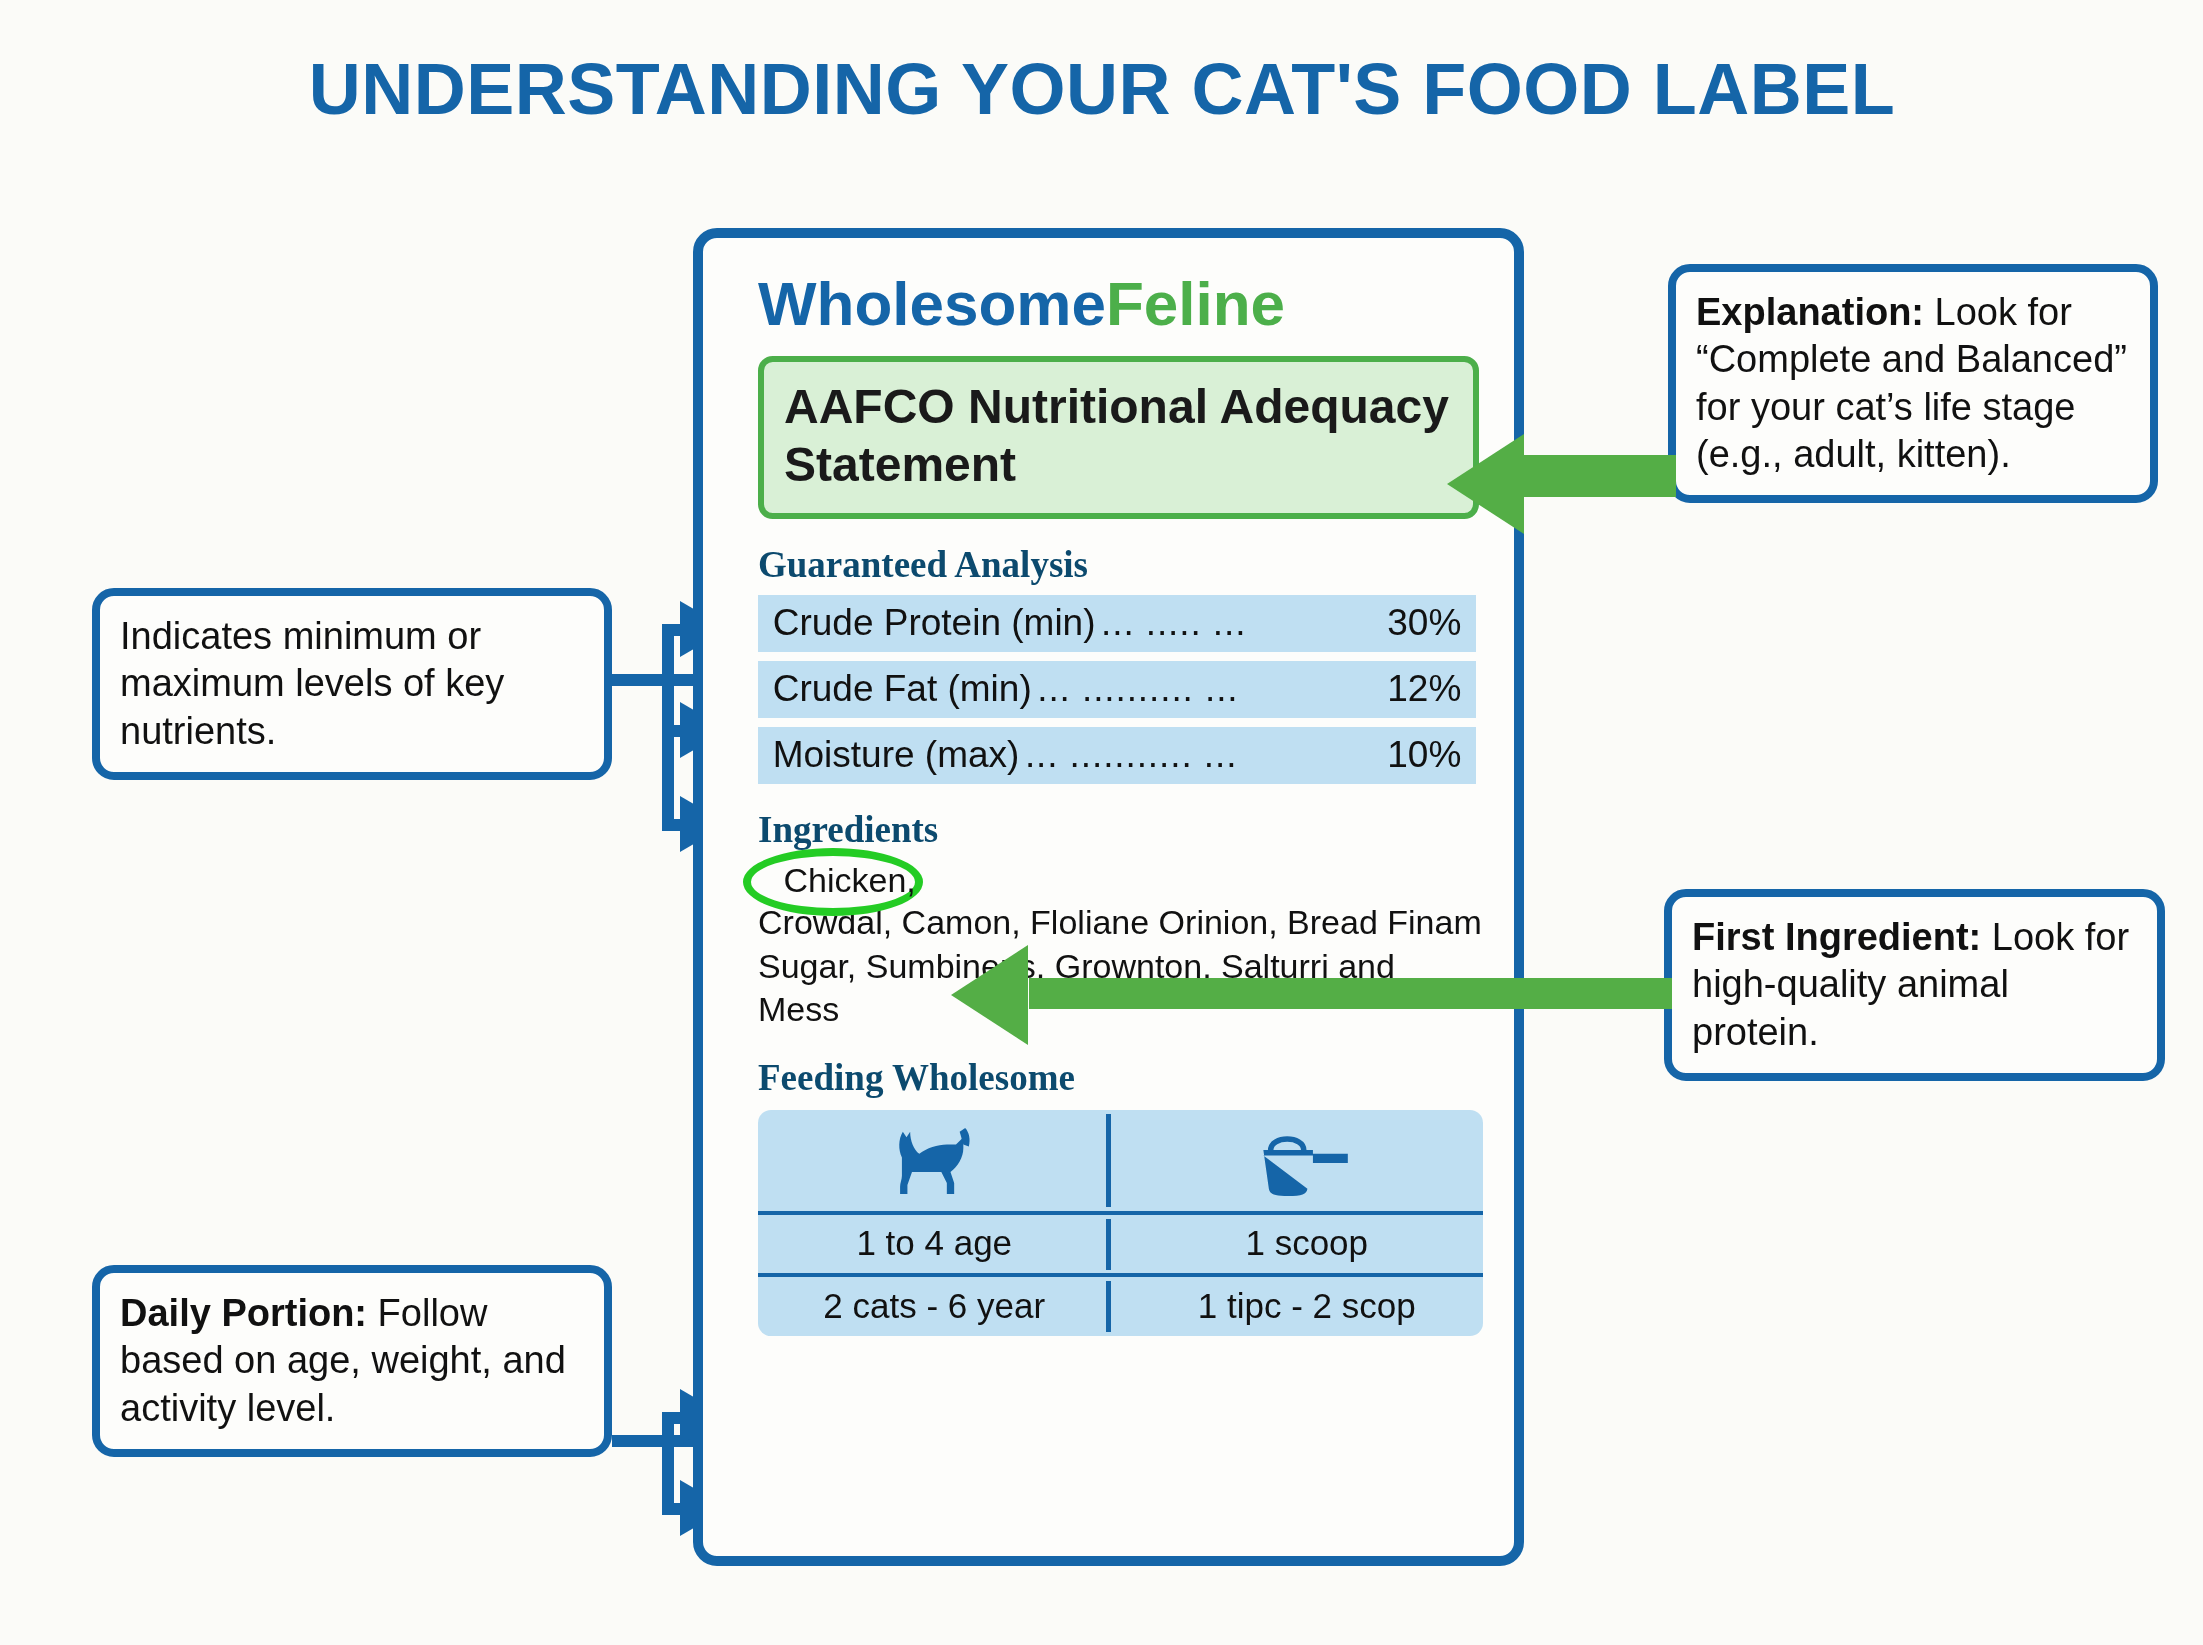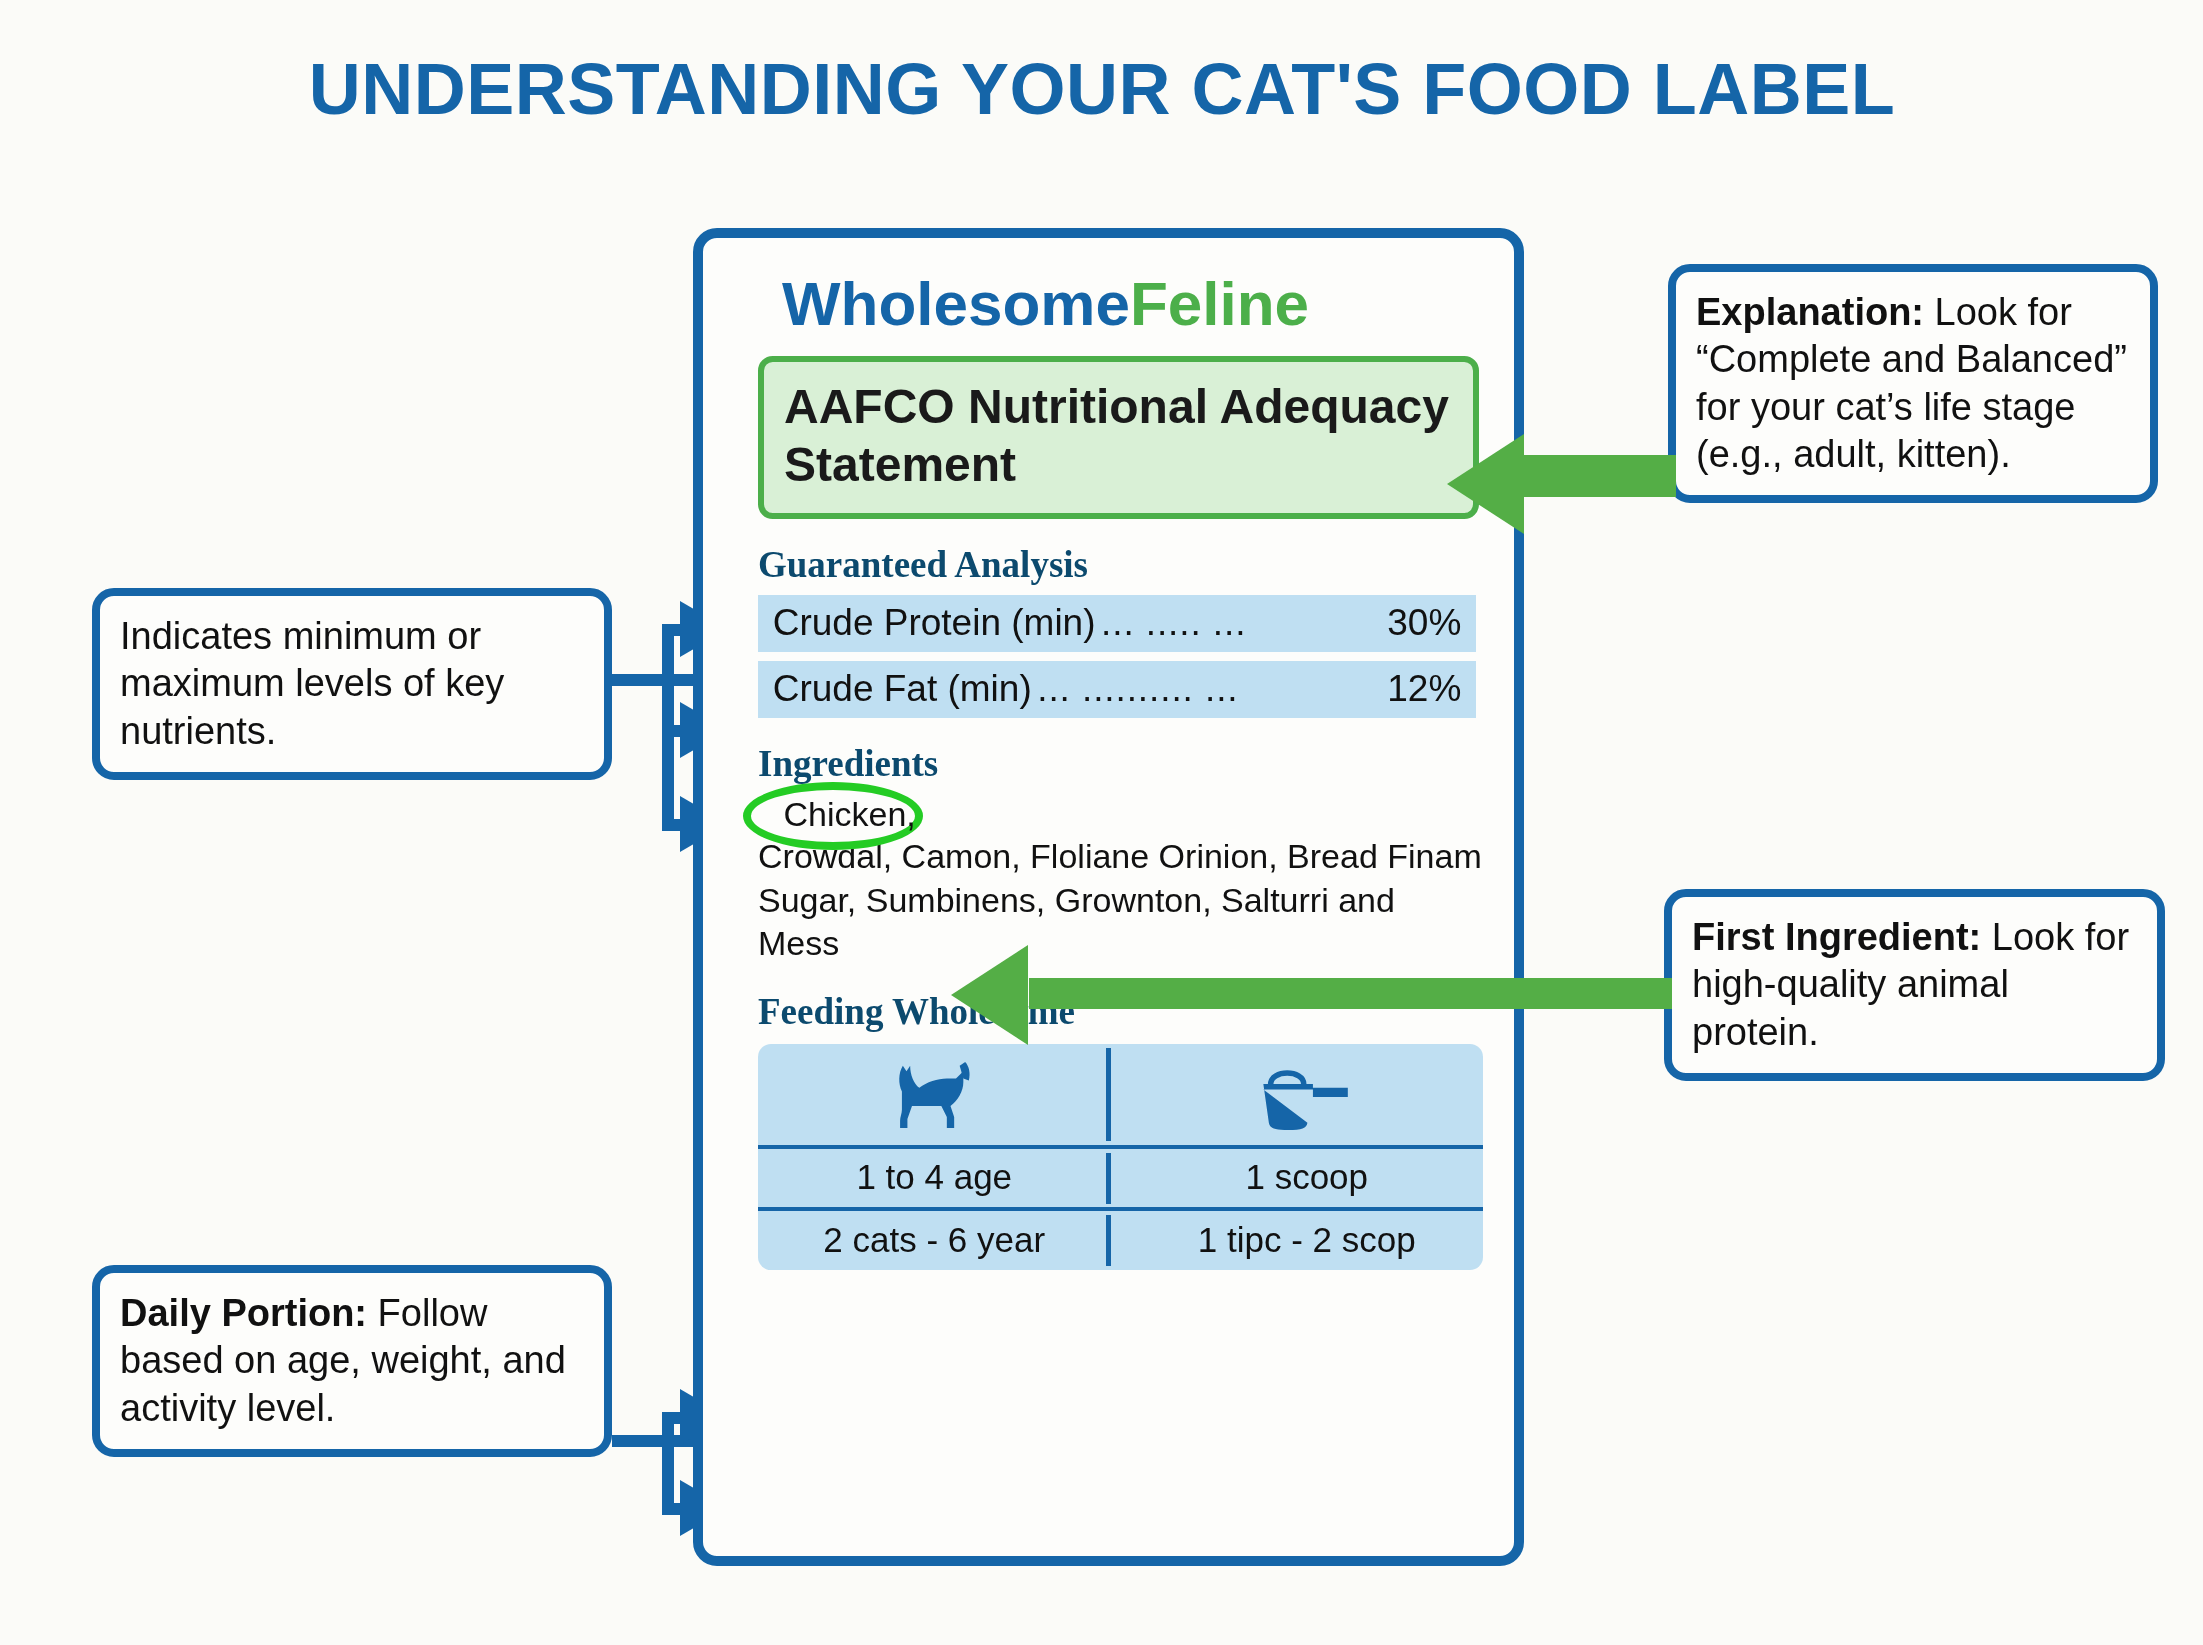--- a/index.html
+++ b/index.html
@@ -36,21 +36,20 @@
   #panel-inner {
     position: absolute;
     left: 55px; top: 33px; right: 29px;
   }
 
   #brand {
     font-size: 62px;
     font-weight: bold;
     line-height: 1.05;
     white-space: nowrap;
-    margin-left: 24px;
   }
   #brand .b1 { color: #1565a8; }
   #brand .b2 { color: #4caf4a; }
 
   
   #aafco {
     margin-top: 20px;
     width: 721px;
     background: #d9f0d6;
     border: 6.4px solid #4caf4a;
@@ -247,20 +246,25 @@
 
       <div class="ga-row">
         <span class="nm">Crude Protein (min)</span>
         <span class="dots">... ..... ...</span>
         <span class="val">30%</span>
       </div>
       <div class="ga-row">
         <span class="nm">Crude Fat (min)</span>
         <span class="dots">... .......... ...</span>
         <span class="val">12%</span>
+      </div>
+      <div class="ga-row">
+        <span class="nm">Moisture (max)</span>
+        <span class="dots">... ........... ...</span>
+        <span class="val">10%</span>
       </div>
 
       <div class="section-head">Ingredients</div>
 
       <div id="ing-first-wrap">
         <div id="ing-circle"></div>
         <span id="ing-first">Chicken,</span>
       </div>
       <div id="ing-rest">Crowdal, Camon, Floliane Orinion, Bread Finam Sugar, Sumbinens, Grownton, Salturri and Mess</div>
 

